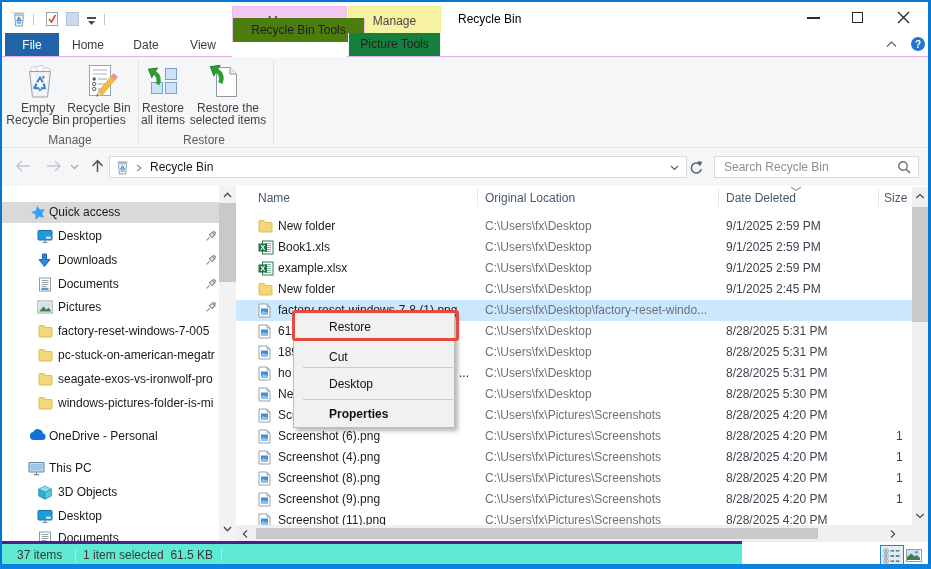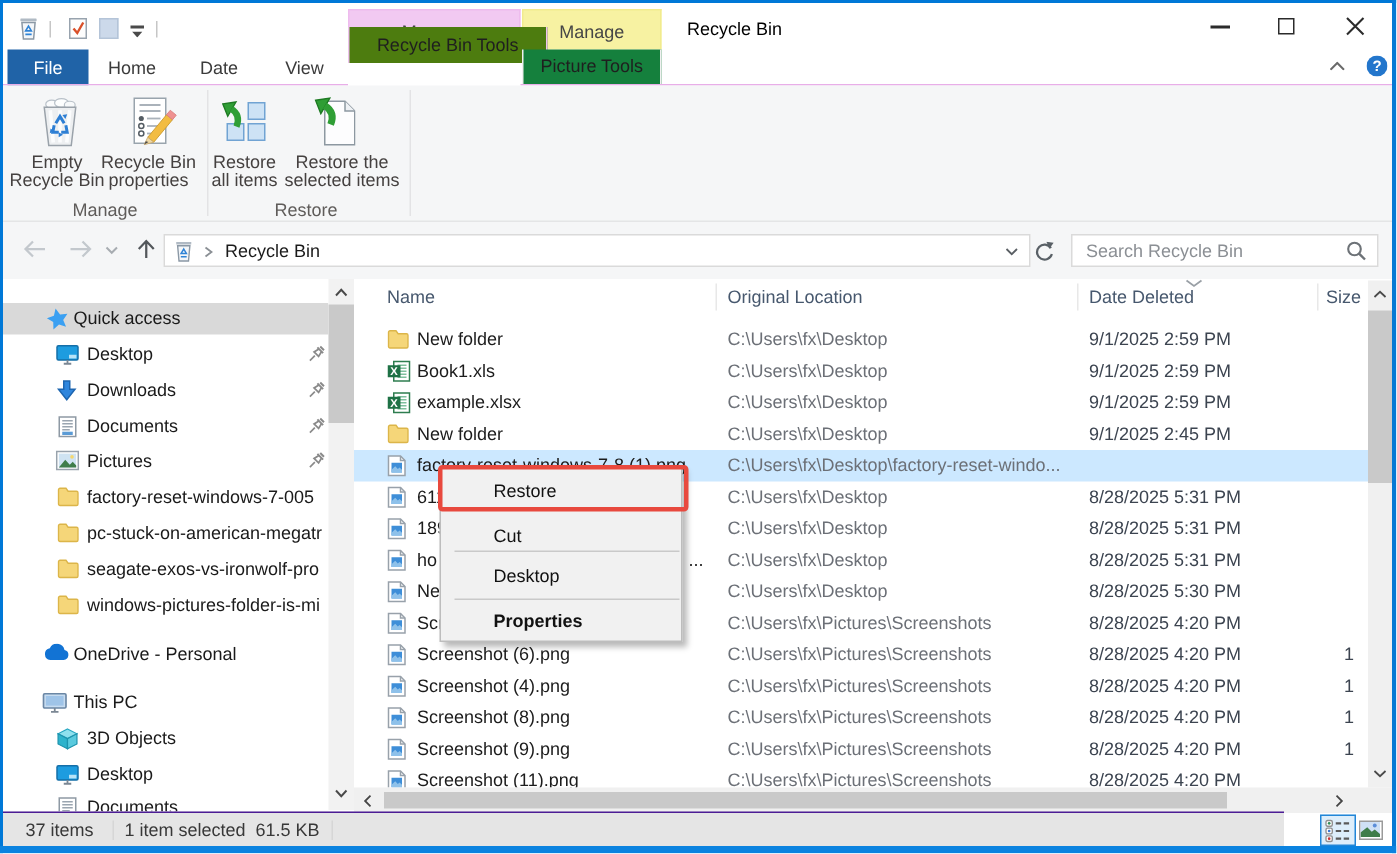--- a/index.html
+++ b/index.html
@@ -45,21 +45,21 @@
 .fico{position:absolute;left:22px;top:3px}
 .fname{position:absolute;left:42px;color:#1c1c1c}
 .floc{position:absolute;left:249px;color:#6c7077}
 .fdate{position:absolute;left:490px;color:#3c4450}
 .fsize{position:absolute;left:660px;color:#3c4450}
 
 #vsb{left:912px;top:187px;width:16px;height:338px;background:#f0f0f0}
 #hsb{left:236px;top:525px;width:676px;height:17px;background:#f0f0f0}
 .thumb{position:absolute;background:#c9c9c9}
 
-#status{left:2px;top:541px;width:854px;height:23px;background:#e5e5e5;border-top:1px solid #4c1d95;color:#383838}
+#status{left:2px;top:541px;width:740px;height:23px;background:#5eead4;border-top:3px solid #4c1d95;color:#383838}
 .ssep{position:absolute;top:5px;width:1px;height:13px;background:#d6d6d6}
 
 #menu{left:293px;top:311px;width:162px;height:117px;background:#f1f1f1;border:1px solid #bdbdbd;box-shadow:3px 3px 4px rgba(0,0,0,.28)}
 .mi{position:absolute;left:35px;color:#111;white-space:nowrap}
 .msep{position:absolute;left:9px;width:150px;height:1px;background:#c9c9c9}
 #redbox{left:292px;top:310px;width:167px;height:31px;border:3.5px solid #e8493e;border-radius:3px;z-index:50}
 </style></head>
 <body>
 <div id="win">
 <div class="abs" style="left:12px;top:11px">

